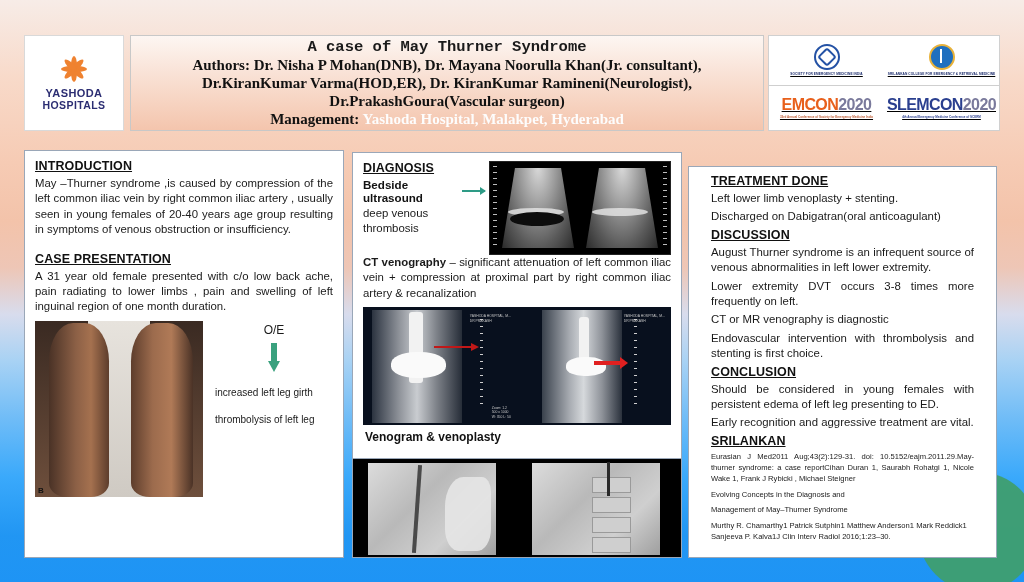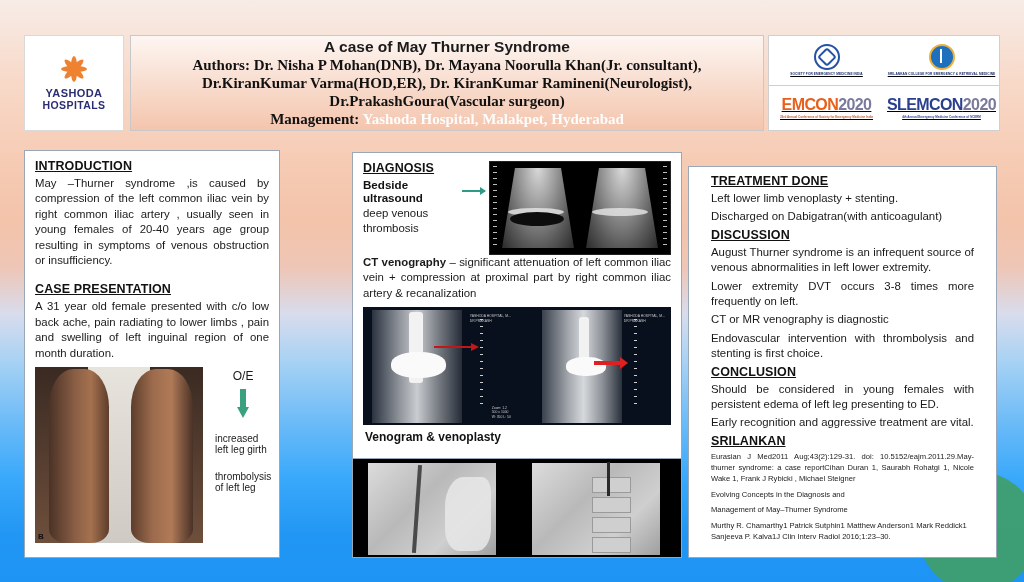--- a/index.html
+++ b/index.html
@@ -36,21 +36,21 @@
   .logo-name{font-size:11px;font-weight:bold;color:#2b2d72;letter-spacing:.4px;line-height:1.05;}
   .logo-sub{font-size:10.5px;font-weight:bold;color:#2b2d72;letter-spacing:.4px;line-height:1.05;}
 
   .title-band{
     flex:1;margin-left:6px;border:1px solid #c8c8c8;
     background:linear-gradient(to bottom,#fdf6f2 0%,#f9e2d6 40%,#f4c5ad 100%);
     display:flex;flex-direction:column;align-items:center;justify-content:center;
     padding:2px 8px;box-sizing:border-box;height:96px;
   }
   .p-title{
-    font-family:Liberation Sans, sans-serif;font-weight:bold;font-size:15.5px;
+    font-family:Liberation Mono, monospace;font-weight:bold;font-size:15.5px;
     color:#1a1a1a;line-height:1.18;text-align:center;
   }
   .p-authors{
     font-family:"Liberation Serif",serif;font-weight:bold;font-size:15px;
     color:#111;line-height:1.2;text-align:center;max-width:620px;
   }
   .p-affil{
     font-family:"Liberation Serif",serif;font-weight:bold;font-size:15px;
     color:#111;line-height:1.2;text-align:center;
   }
@@ -70,21 +70,21 @@
   .ltext{font-size:3.2px;color:#1a2b6b;font-weight:bold;line-height:1.25;letter-spacing:.1px;margin-top:2px;}
   .emc{font-size:16px;font-weight:bold;letter-spacing:-.6px;}
   .emc .o{color:#e8601c;}
   .emc .b{color:#2a3f8f;}
   .emc .g{color:#7a7a9c;}
   .lcaption{font-size:3px;color:#c0603a;font-weight:bold;margin-top:1px;}
   .lcaption.blue{color:#2a3f8f;}
 
   
   .col{position:absolute;background:#fff;border:1px solid #9aa7b8;box-sizing:border-box;}
-  .col-left{left:24px;top:150px;width:256px;height:408px;padding:8px 10px;}
+  .col-left{left:24px;top:150px;width:320px;height:408px;padding:8px 10px;}
   .col-mid{left:352px;top:152px;width:330px;height:310px;padding:8px 10px 0 10px;overflow:hidden;}
   .col-mid-img{left:352px;top:458px;width:330px;height:100px;padding:0;overflow:hidden;background:#0a0a0a;}
   .col-right{left:688px;top:166px;width:309px;height:392px;padding:7px 22px;}
 
   h3.sec{
     font-size:12.5px;font-weight:bold;color:#111;margin:0 0 3px 0;
     text-decoration:underline;letter-spacing:.1px;
   }
   p.body{
     font-size:11.4px;color:#1a1a1a;margin:0 0 3px 0;line-height:1.35;
@@ -299,21 +299,21 @@
         <div class="vert" style="top:58%"></div>
         <div class="vert" style="top:78%"></div>
         <div class="cath"></div>
       </div>
     </div>
   </div>
 
   <div class="col col-right">
     <h3 class="sec">TREATMENT DONE</h3>
     <p class="body nj">Left lower limb venoplasty + stenting.</p>
-    <p class="body nj">Discharged on Dabigatran(with anticoagulant)</p>
+    <p class="body nj">Discharged on Dabigatran(oral anticoagulant)</p>
 
     <h3 class="sec">DISCUSSION</h3>
     <p class="body">August Thurner syndrome is an infrequent source of venous abnormalities in left lower extremity.</p>
     <p class="body">Lower extremity DVT occurs 3-8 times more frequently on left.</p>
     <p class="body nj">CT or MR venography is diagnostic</p>
     <p class="body">Endovascular intervention with thrombolysis and stenting is first choice.</p>
 
     <h3 class="sec">CONCLUSION</h3>
     <p class="body">Should be considered in young females with persistent edema of left leg presenting to ED.</p>
     <p class="body nj">Early recognition and aggressive treatment are vital.</p>

